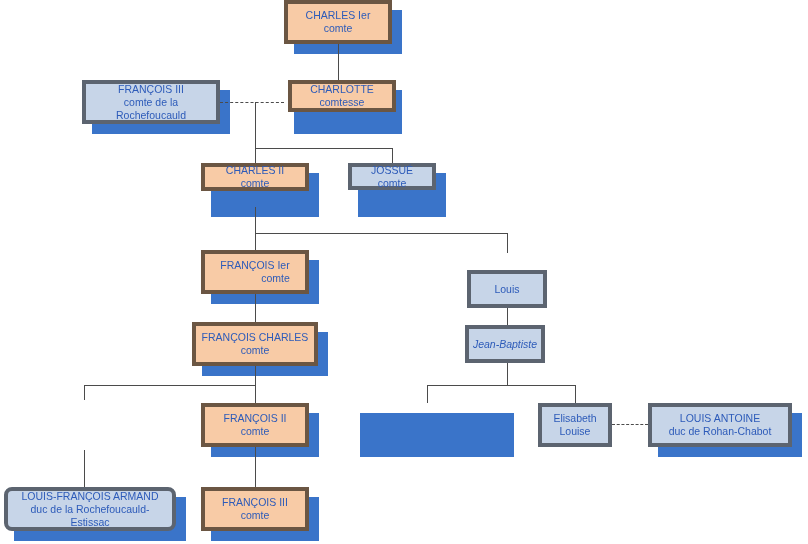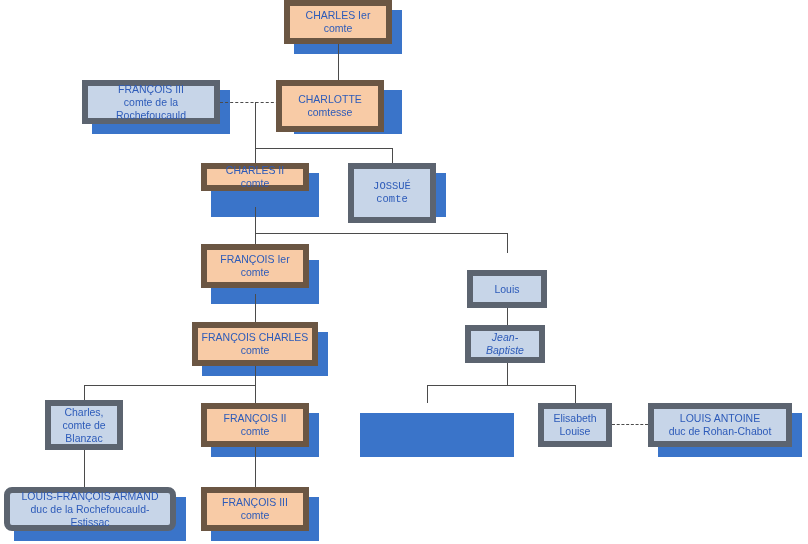--- a/index.html
+++ b/index.html
@@ -12,21 +12,21 @@
     position: relative;
     width: 808px;
     height: 544px;
     background: #ffffff;
     font-family: "Liberation Sans", sans-serif;
     overflow: hidden;
   }
   .node {
     position: absolute;
     box-sizing: border-box;
-    border: 6px solid #1d4ed8;
+    border: 4px solid #1d4ed8;
     display: flex;
     align-items: center;
     justify-content: center;
     text-align: center;
     color: #2d5bb9;
     font-size: 10.5px;
     line-height: 13px;
     z-index: 3;
     padding: 2px 3px;
   }
@@ -102,50 +102,45 @@
     <div class="shadow" style="left: 14px; top: 497px; width: 172px; height: 44px;"></div>
     <div class="shadow" style="left: 211px; top: 497px; width: 108px; height: 44px;"></div>
     <div class="node node-peach" style="left: 284px; top: 0px; width: 108px; height: 44px;">
       <span class="label">CHARLES Ier
 comte</span>
     </div>
     <div class="node node-blue" style="left: 82px; top: 80px; width: 138px; height: 44px;">
       <span class="label">FRANÇOIS III
 comte de la Rochefoucauld</span>
     </div>
-    <div class="node node-peach" style="left: 276px; top: 80px; width: 108px; height: 52px; text-align: center;">
+    <div class="node node-peach" style="left: 288px; top: 80px; width: 108px; height: 32px; text-align: center;">
       <span class="label">CHARLOTTE
 comtesse</span>
     </div>
     <div class="node node-peach" style="left: 201px; top: 163px; width: 108px; height: 28px;">
       <span class="label">CHARLES II
 comte</span>
     </div>
-    <div class="node node-blue" style="left: 348px; top: 163px; width: 88px; height: 60px; font-family: Liberation Mono, monospace;">
+    <div class="node node-blue" style="left: 348px; top: 163px; width: 88px; height: 27px;">
       <span class="label">JOSSUÉ
 comte</span>
     </div>
-    <div class="node node-peach" style="left: 201px; top: 244px; width: 108px; height: 44px;">
+    <div class="node node-peach" style="left: 201px; top: 250px; width: 108px; height: 44px; text-align: right;">
       <span class="label">FRANÇOIS Ier
 comte</span>
     </div>
     <div class="node node-blue" style="left: 467px; top: 253px; width: 80px; height: 38px; margin-top: 17px;">
       <span class="label">Louis</span>
     </div>
     <div class="node node-peach" style="left: 192px; top: 322px; width: 126px; height: 44px;">
       <span class="label">FRANÇOIS CHARLES
 comte</span>
     </div>
     <div class="node node-blue" style="left: 465px; top: 325px; width: 80px; height: 38px; font-style: italic;">
       <span class="label">Jean-Baptiste</span>
-    </div>
-    <div class="node node-blue" style="left: 45px; top: 400px; width: 78px; height: 50px;">
-      <span class="label">Charles,
-comte de
-Blanzac</span>
     </div>
     <div class="node node-peach" style="left: 201px; top: 403px; width: 108px; height: 44px;">
       <span class="label">FRANÇOIS II
 comte</span>
     </div>
     <div class="node node-blue" style="left: 538px; top: 403px; width: 74px; height: 44px;">
       <span class="label">Elisabeth
 Louise</span>
     </div>
     <div class="node node-blue" style="left: 648px; top: 403px; width: 144px; height: 44px;">

